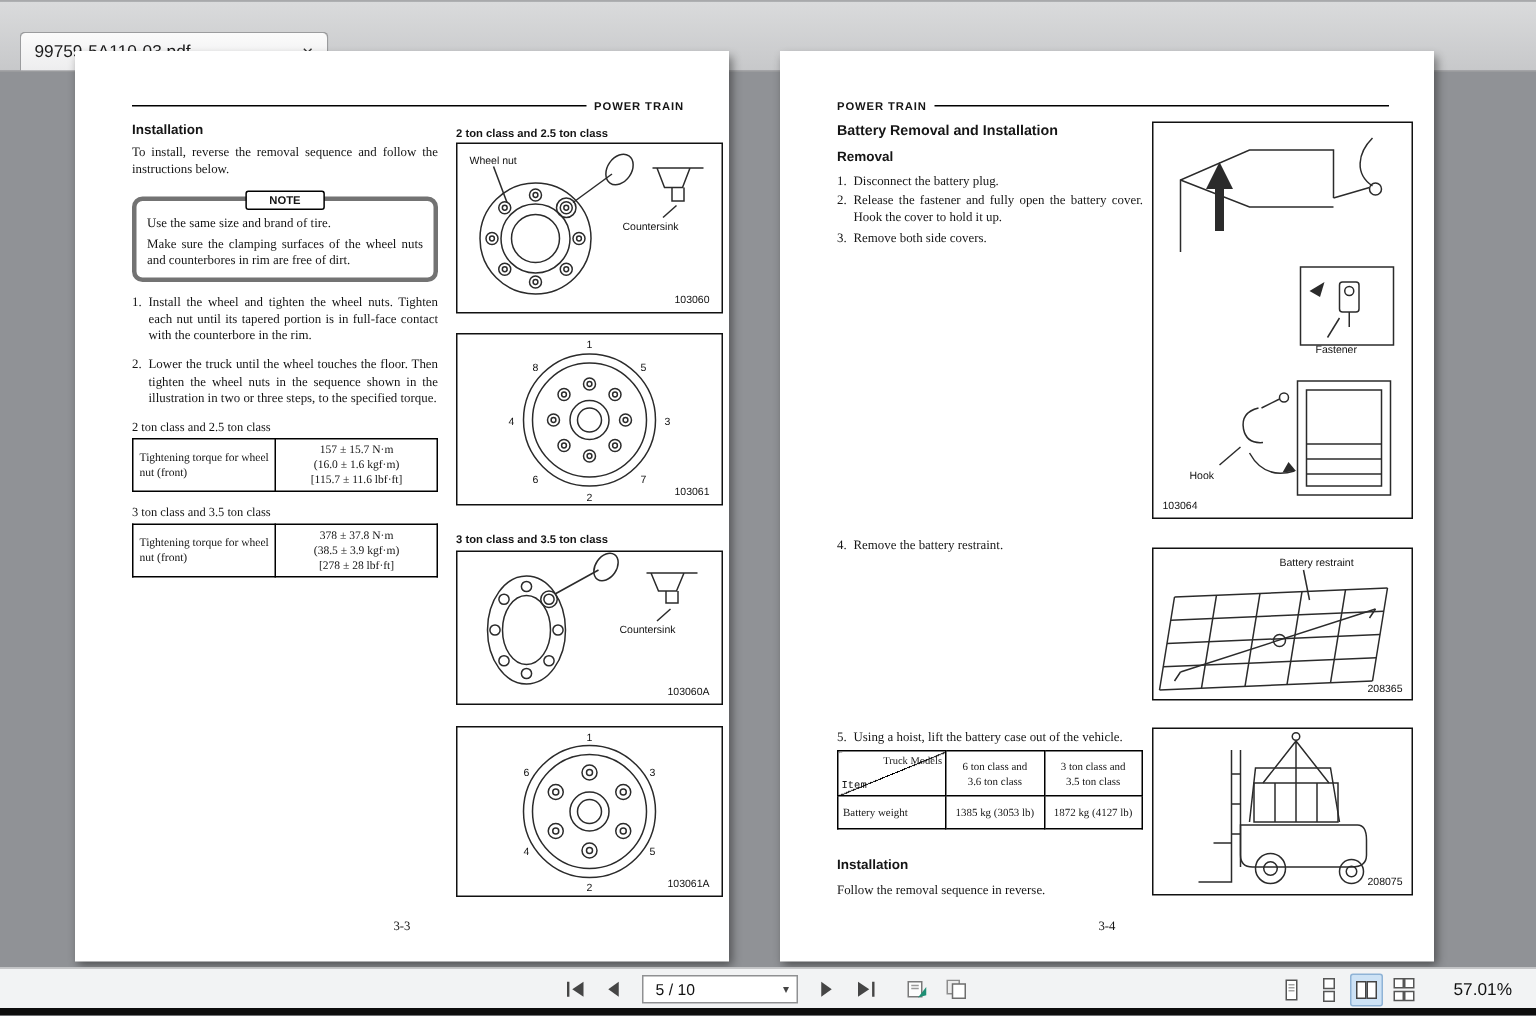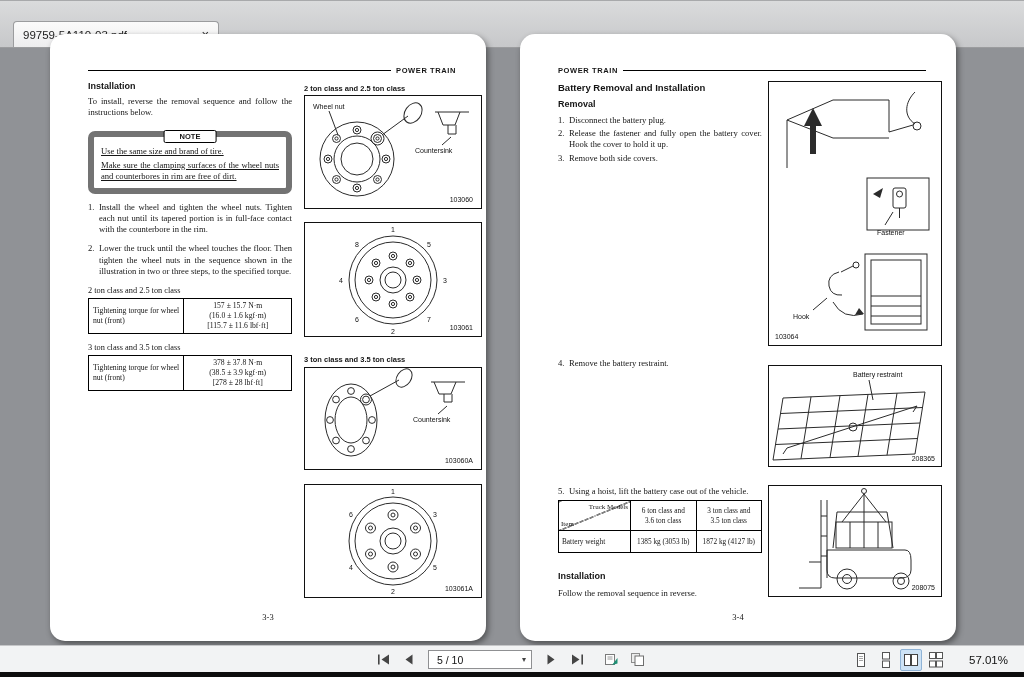--- a/index.html
+++ b/index.html
@@ -6,34 +6,34 @@
 html,body{width:1024px;height:677px;overflow:hidden;}
 body{font-family:"Liberation Sans",sans-serif;background:#909296;}
 .app{position:relative;width:1024px;height:677px;background:#909296;}
 
 .tabbar{position:absolute;top:0;left:0;right:0;height:48px;background:linear-gradient(#dadbdc,#c7c8ca);border-top:1px solid #a8a9ab;border-bottom:1px solid #9b9c9e;}
 .tab{position:absolute;left:13px;bottom:0;width:206px;height:26px;background:linear-gradient(#fbfbfb,#ededee);border:1px solid #9b9c9e;border-bottom:none;border-radius:4px 4px 0 0;display:flex;align-items:center;padding:0 9px;font-size:11.5px;color:#1c1c1c;}
 .tab-title{flex:1;overflow:hidden;white-space:nowrap;}
 .tab-close{font-size:13px;color:#333;line-height:1;padding-left:6px;}
 
 .content{position:absolute;top:32px;left:0;width:1024px;height:613px;}
-.page{position:absolute;width:436px;height:607px;background:#fff;box-shadow:2px 3px 6px rgba(0,0,0,.45);font-family:"Liberation Serif",serif;color:#151515;border-radius:15px;}
+.page{position:absolute;width:436px;height:607px;background:#fff;box-shadow:2px 3px 6px rgba(0,0,0,.45);font-family:"Liberation Serif",serif;color:#151515;}
 #pageL{left:50px;top:2px;}
 #pageR{left:520px;top:2px;}
 .pheader{position:absolute;top:31px;left:38px;right:30px;height:11px;}
 .pheader .hline{position:absolute;left:0;right:0;top:5px;height:1px;background:#000;}
 .pheader .htxt{position:absolute;top:1px;background:#fff;font-family:"Liberation Sans",sans-serif;font-weight:bold;font-size:7.5px;letter-spacing:.6px;}
 .htxt-r{right:0;padding-left:5px;}
 .htxt-l{left:0;padding-right:5px;}
 .pnum{position:absolute;bottom:19px;left:0;right:0;text-align:center;font-size:8.5px;}
 
 .colL{position:absolute;left:38px;top:47px;width:204px;}
 .h-sec{font-family:"Liberation Sans",sans-serif;font-weight:bold;font-size:9px;margin-bottom:5px;}
 .body{font-size:8.6px;line-height:1.3;text-align:justify;}
-.note-box{position:relative;border:6px solid #737373;border-radius:7px;margin:13px 0 0;padding:9px 7px 6px;text-decoration:underline;}
+.note-box{position:relative;border:3px solid #737373;border-radius:7px;margin:13px 0 0;padding:9px 7px 6px;}
 .note-tag{position:absolute;top:-7px;left:50%;transform:translateX(-50%);border:1px solid #000;border-radius:2px;background:#fff;font-family:"Liberation Sans",sans-serif;font-weight:bold;font-size:7.5px;padding:1px 15px;white-space:nowrap;}
 .note-box .body + .body{margin-top:2px;}
 .step{display:flex;margin-top:8px;}
 .step .n{flex:none;width:11px;font-size:8.6px;}
 .step .t{flex:1;font-size:8.6px;line-height:1.3;text-align:justify;}
 .tcaption{font-size:8.3px;margin:9px 0 3px;}
 .ttable{width:100%;border-collapse:collapse;}
 .ttable td{border:1px solid #000;font-size:7.7px;padding:2px 4px;vertical-align:middle;}
 .ttable .lbl{width:47%;line-height:1.25;}
 .ttable .val{text-align:center;line-height:1.3;}
@@ -48,21 +48,21 @@
 .rp-title{position:absolute;left:38px;top:48px;font-family:"Liberation Sans",sans-serif;font-weight:bold;font-size:9.5px;}
 .rp-sub{position:absolute;left:38px;font-family:"Liberation Sans",sans-serif;font-weight:bold;font-size:9px;}
 .rstep{position:absolute;left:38px;width:204px;display:flex;}
 .rstep .n{flex:none;width:11px;font-size:8.6px;}
 .rstep .t{flex:1;font-size:8.6px;line-height:1.3;text-align:justify;}
 .rtext{position:absolute;left:38px;width:204px;font-size:8.6px;line-height:1.3;}
 .btable{position:absolute;left:38px;top:466px;width:204px;border-collapse:collapse;}
 .btable td{border:1px solid #000;font-size:7.3px;padding:1px 3px;vertical-align:middle;}
 .btable .diag{position:relative;width:72px;height:30px;padding:0;background-image:linear-gradient(to bottom right,transparent 49.3%,#000 49.3%,#000 50.7%,transparent 50.7%);}
 .diag .dt{position:absolute;top:2px;right:2px;font-size:7px;}
-.diag .db{position:absolute;bottom:2px;left:2px;font-size:7px;}
+.diag .db{position:absolute;bottom:2px;left:2px;font-size:7px;font-family:Liberation Mono, monospace;}
 .bth{text-align:center;line-height:1.25;}
 .bval{text-align:center;}
 .rlbl{height:22px;}
 .rfig{position:absolute;left:248px;width:174px;border:1px solid #111;background:#fff;overflow:hidden;}
 .rf1{top:47px;height:265px;}
 .rf2{top:331px;height:102px;}
 .rf3{top:451px;height:112px;}
 
 .ln{stroke:#2b2b2b;stroke-width:1;fill:none;}
 .fl{fill:#2b2b2b;stroke:none;}

